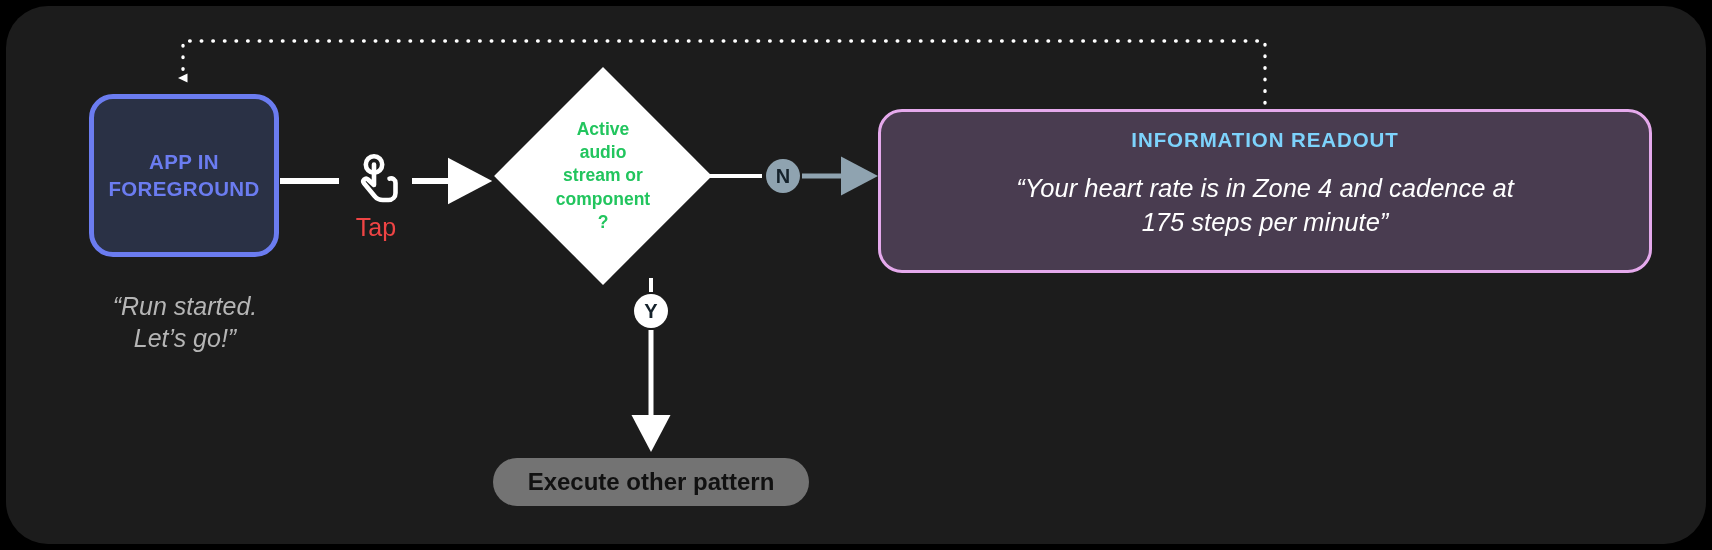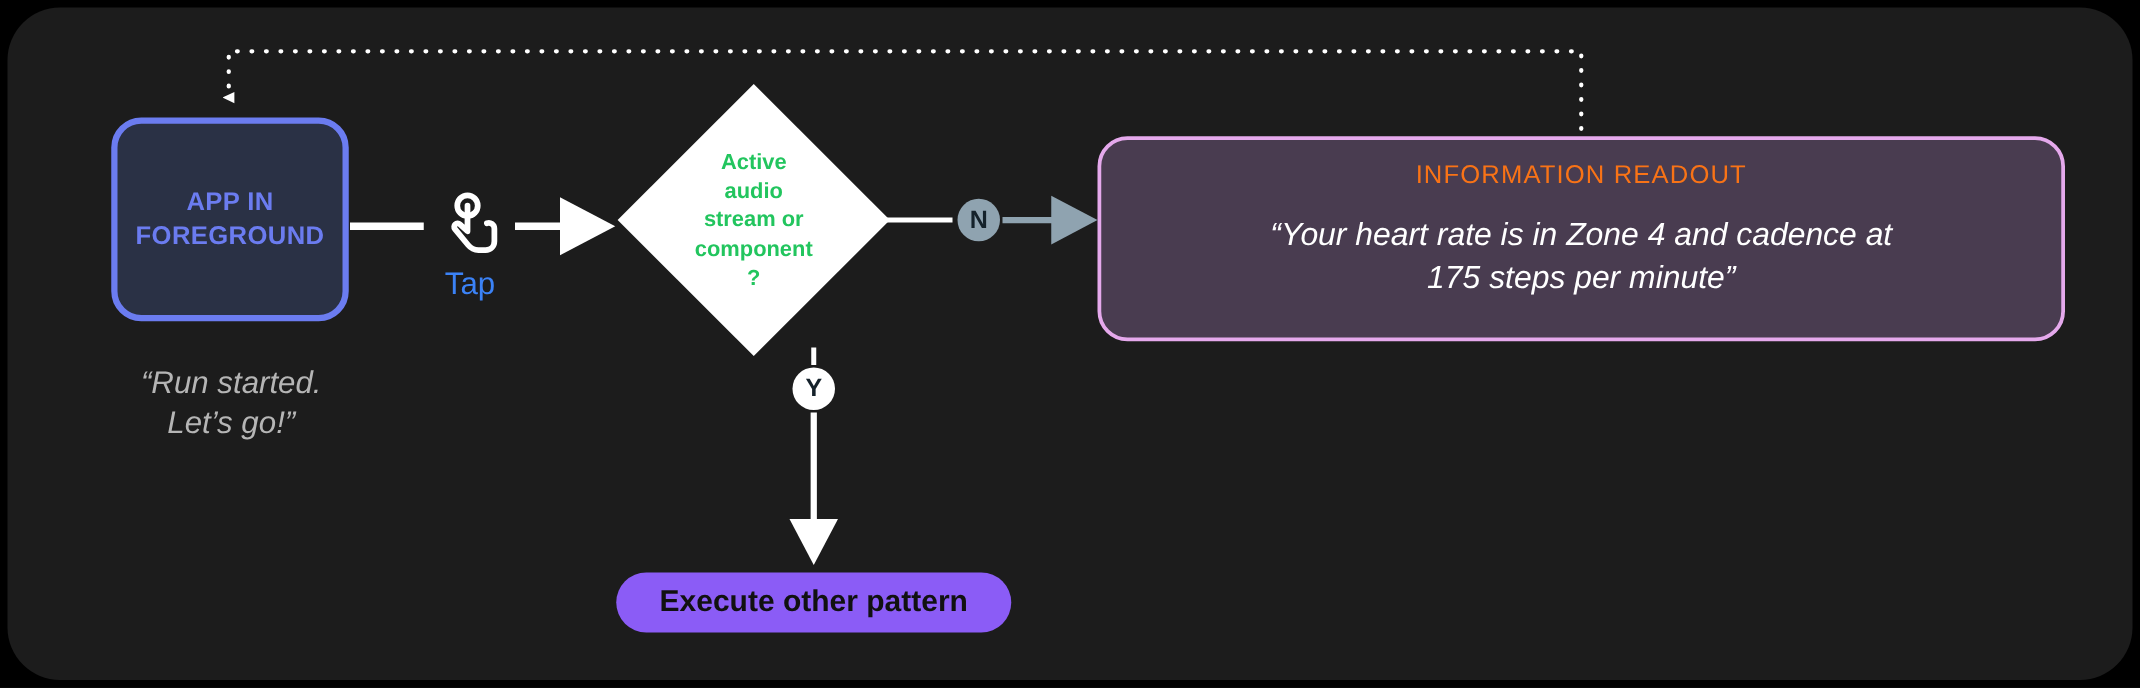--- a/index.html
+++ b/index.html
@@ -80,21 +80,21 @@
     top: 146px;
     width: 58px;
     height: 58px;
   }
   #tap-label {
     position: absolute;
     left: 320px;
     top: 207px;
     width: 100px;
     text-align: center;
-    color: #3b82f6;
+    color: #ef4444;
     font-size: 25px;
   }
 
   
   #decision {
     position: absolute;
     left: 488px;
     top: 61px;
     width: 218px;
     height: 218px;
@@ -161,23 +161,23 @@
     background: #493c50;
     border: 3px solid #e5a9ec;
     border-radius: 24px;
     display: flex;
     flex-direction: column;
     align-items: center;
     justify-content: flex-start;
     padding-top: 16px;
   }
   #readout .head {
-    color: #f97316;
+    color: #7dd3fc;
     font-size: 20.5px;
-    font-weight: normal;
+    font-weight: bold;
     letter-spacing: 0.9px;
     text-align: right;
   }
   #readout .quote {
     margin-top: 20px;
     width: 640px;
     color: #ffffff;
     font-size: 25.5px;
     font-weight: normal;
     font-style: italic;
@@ -187,21 +187,21 @@
   }
 
   
   #exec-pill {
     position: absolute;
     left: 487px;
     top: 452px;
     width: 316px;
     height: 48px;
     box-sizing: border-box;
-    background: #8b5cf6;
+    background: #737373;
     border-radius: 24px;
     display: flex;
     align-items: center;
     justify-content: center;
     color: #111111;
     font-size: 24px;
     font-weight: bold;
     text-align: right;
   }
 </style>

